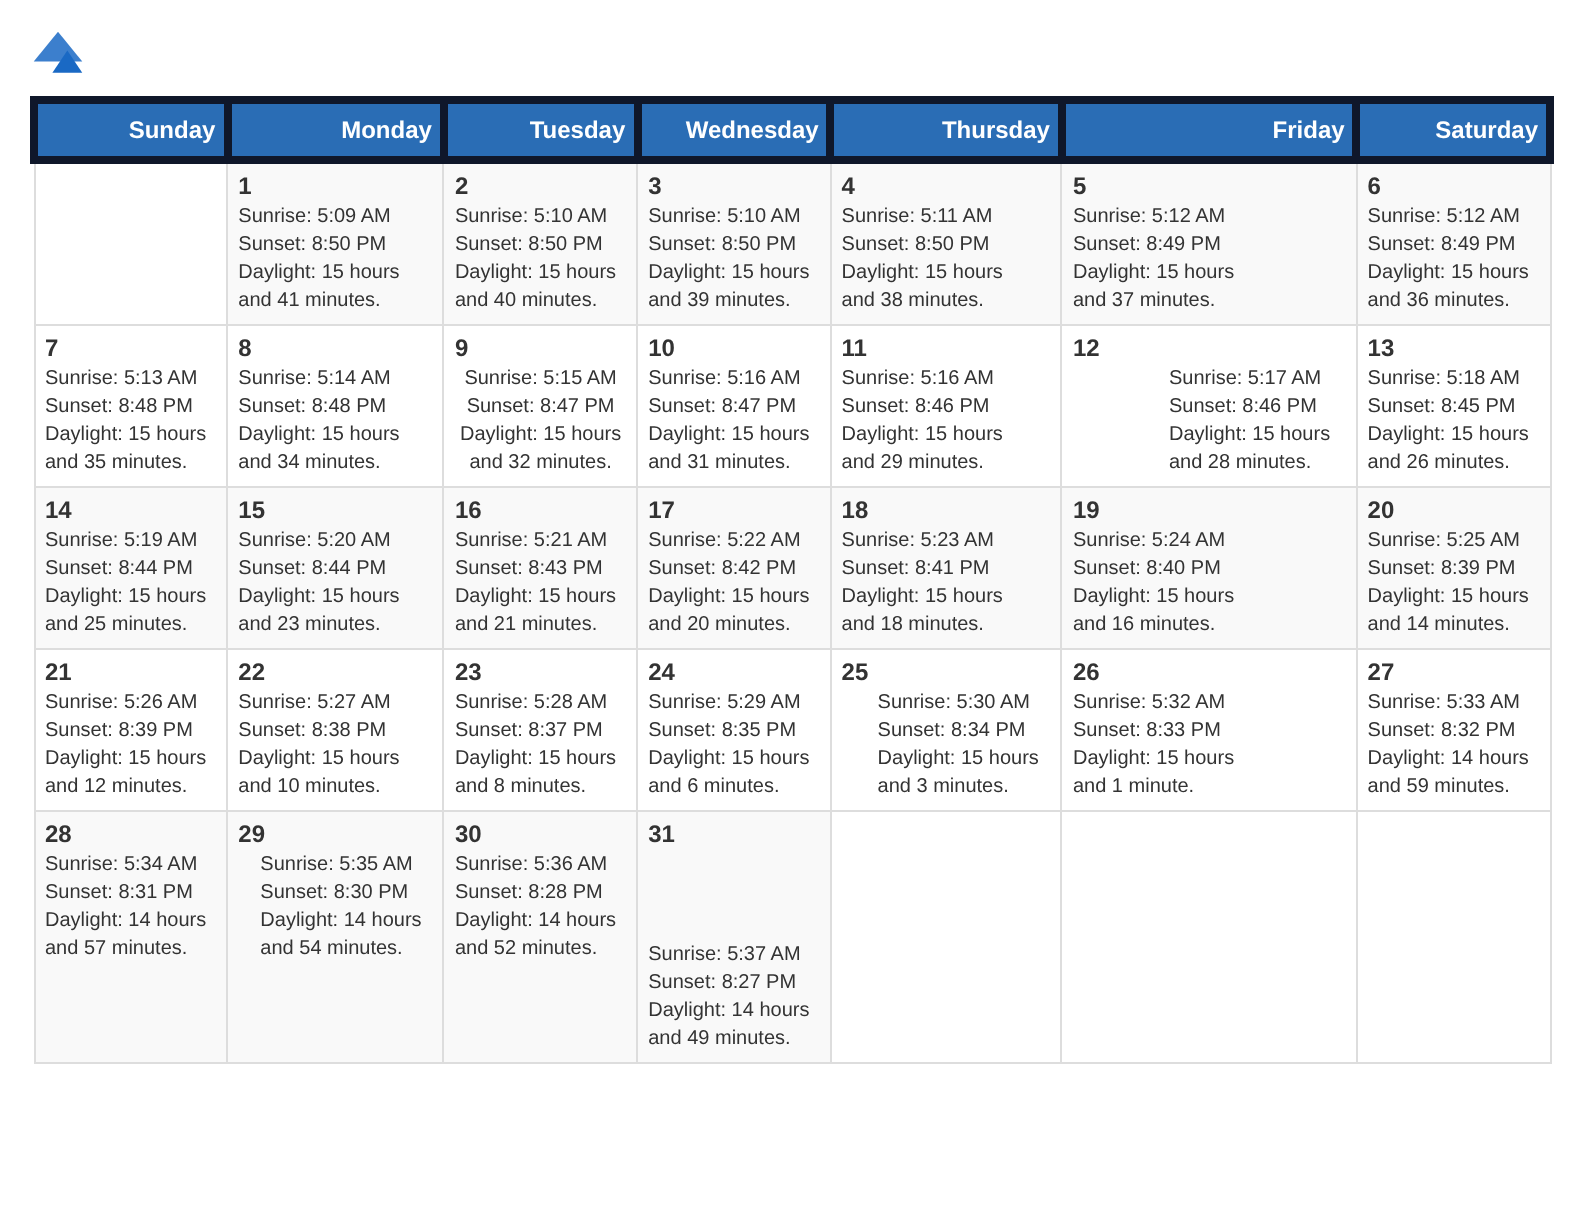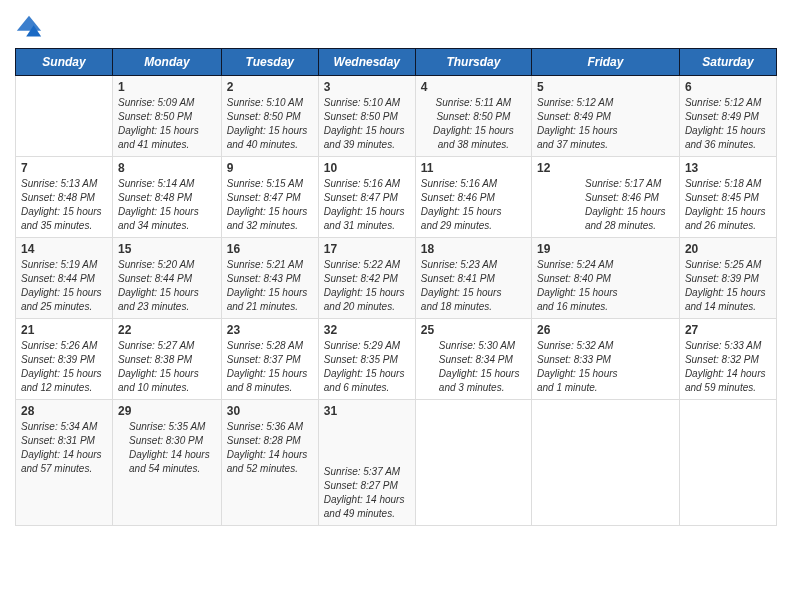--- a/index.html
+++ b/index.html
@@ -55,25 +55,24 @@
     }
     table {
       width: 100%;
       border-collapse: collapse;
       font-size: 11px;
     }
     thead tr th {
       background-color: #2a6db5;
       color: #fff;
       padding: 6px 4px;
-      text-align: center;
+      text-align: right;
       font-size: 12px;
       font-weight: bold;
-      border: 1px solid #0f172a;
-      font-style: italic;
+      border: 4px solid #0f172a;
     }
     tbody tr td {
       vertical-align: top;
       padding: 4px 5px;
       border: 1px solid #ddd;
       min-height: 70px;
       height: 80px;
       color: #333;
       background: #fff;
     }
@@ -83,21 +82,20 @@
     .day-number {
       font-weight: bold;
       font-size: 12px;
       margin-bottom: 2px;
       display: block;
     }
     .day-info {
       font-size: 10px;
       line-height: 1.4;
       color: #333;
-      font-style: italic;
     }
     .empty-cell {
       background: #fff !important;
     }
   </style>
 </head>
 <body>
 
 <div class="header">
   <div class="logo">
@@ -147,21 +145,21 @@
         </td>
         <td>
           <span class="day-number">3</span>
           <div class="day-info" style="white-space: pre-line;">Sunrise: 5:10 AM
 Sunset: 8:50 PM
 Daylight: 15 hours
 and 39 minutes.</div>
         </td>
         <td>
           <span class="day-number">4</span>
-          <div class="day-info" style="white-space: pre-line; text-align: center;">Sunrise: 5:11 AM
+          <div class="day-info" style="white-space: pre-line;">Sunrise: 5:11 AM
 Sunset: 8:50 PM
 Daylight: 15 hours
 and 38 minutes.</div>
         </td>
         <td>
           <span class="day-number">5</span>
           <div class="day-info" style="white-space: pre-line;">Sunrise: 5:12 AM
 Sunset: 8:49 PM
 Daylight: 15 hours
 and 37 minutes.</div>
@@ -184,21 +182,21 @@
         </td>
         <td>
           <span class="day-number">8</span>
           <div class="day-info" style="white-space: pre-line;">Sunrise: 5:14 AM
 Sunset: 8:48 PM
 Daylight: 15 hours
 and 34 minutes.</div>
         </td>
         <td>
           <span class="day-number">9</span>
-          <div class="day-info" style="white-space: pre-line;">Sunrise: 5:15 AM
+          <div class="day-info" style="white-space: pre-line; text-align: center;">Sunrise: 5:15 AM
 Sunset: 8:47 PM
 Daylight: 15 hours
 and 32 minutes.</div>
         </td>
         <td>
           <span class="day-number">10</span>
           <div class="day-info" style="white-space: pre-line;">Sunrise: 5:16 AM
 Sunset: 8:47 PM
 Daylight: 15 hours
 and 31 minutes.</div>
@@ -292,21 +290,21 @@
 and 10 minutes.</div>
         </td>
         <td>
           <span class="day-number">23</span>
           <div class="day-info" style="white-space: pre-line;">Sunrise: 5:28 AM
 Sunset: 8:37 PM
 Daylight: 15 hours
 and 8 minutes.</div>
         </td>
         <td>
-          <span class="day-number">32</span>
+          <span class="day-number">24</span>
           <div class="day-info" style="white-space: pre-line;">Sunrise: 5:29 AM
 Sunset: 8:35 PM
 Daylight: 15 hours
 and 6 minutes.</div>
         </td>
         <td>
           <span class="day-number">25</span>
           <div class="day-info" style="white-space: pre-line; margin-left: 18px;">Sunrise: 5:30 AM
 Sunset: 8:34 PM
 Daylight: 15 hours

